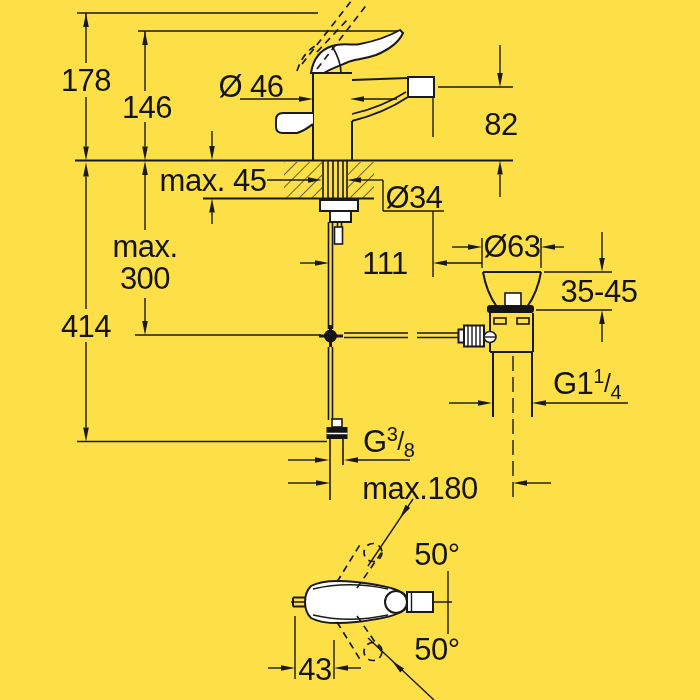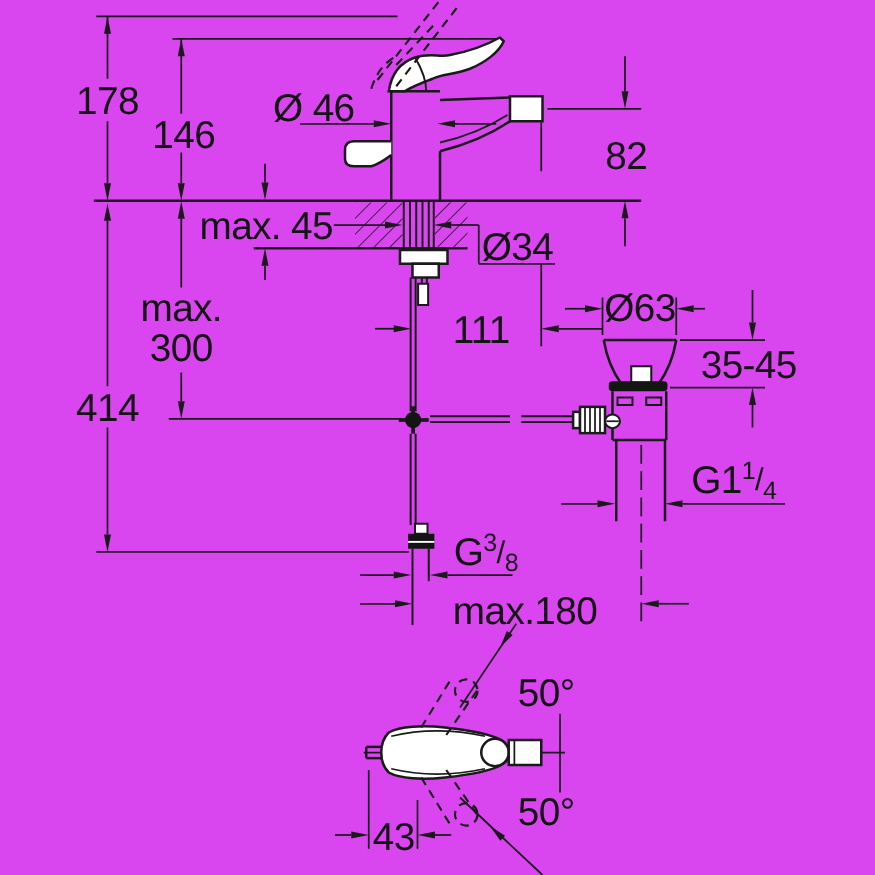--- a/index.html
+++ b/index.html
@@ -1,16 +1,16 @@
 <!DOCTYPE html>
 <html><head>
 <meta charset="utf-8">
 <style>
   html,body{margin:0;padding:0;background:#ffffff;}
-  .stage{width:700px;height:700px;background:#d946ef;overflow:hidden;}
+  .stage{width:700px;height:700px;background:#fde047;overflow:hidden;}
   svg{display:block;}
   text{font-family:"Liberation Sans","DejaVu Sans",sans-serif;fill:#141414;letter-spacing:-0.5px;}
   .dim{font-size:31px;}
   .sup{font-size:20px;}
   .slash{font-size:25px;}
   .ln{stroke:#1a1a1a;stroke-width:1.4;fill:none;}
   .ln2{stroke:#1a1a1a;stroke-width:2;fill:none;}
   .ln16{stroke:#1a1a1a;stroke-width:1.6;fill:none;}
   .dash{stroke:#1a1a1a;stroke-width:1.7;fill:none;stroke-dasharray:7 5;}
   .cdash{stroke:#1a1a1a;stroke-width:1.4;fill:none;stroke-dasharray:15 6;}

